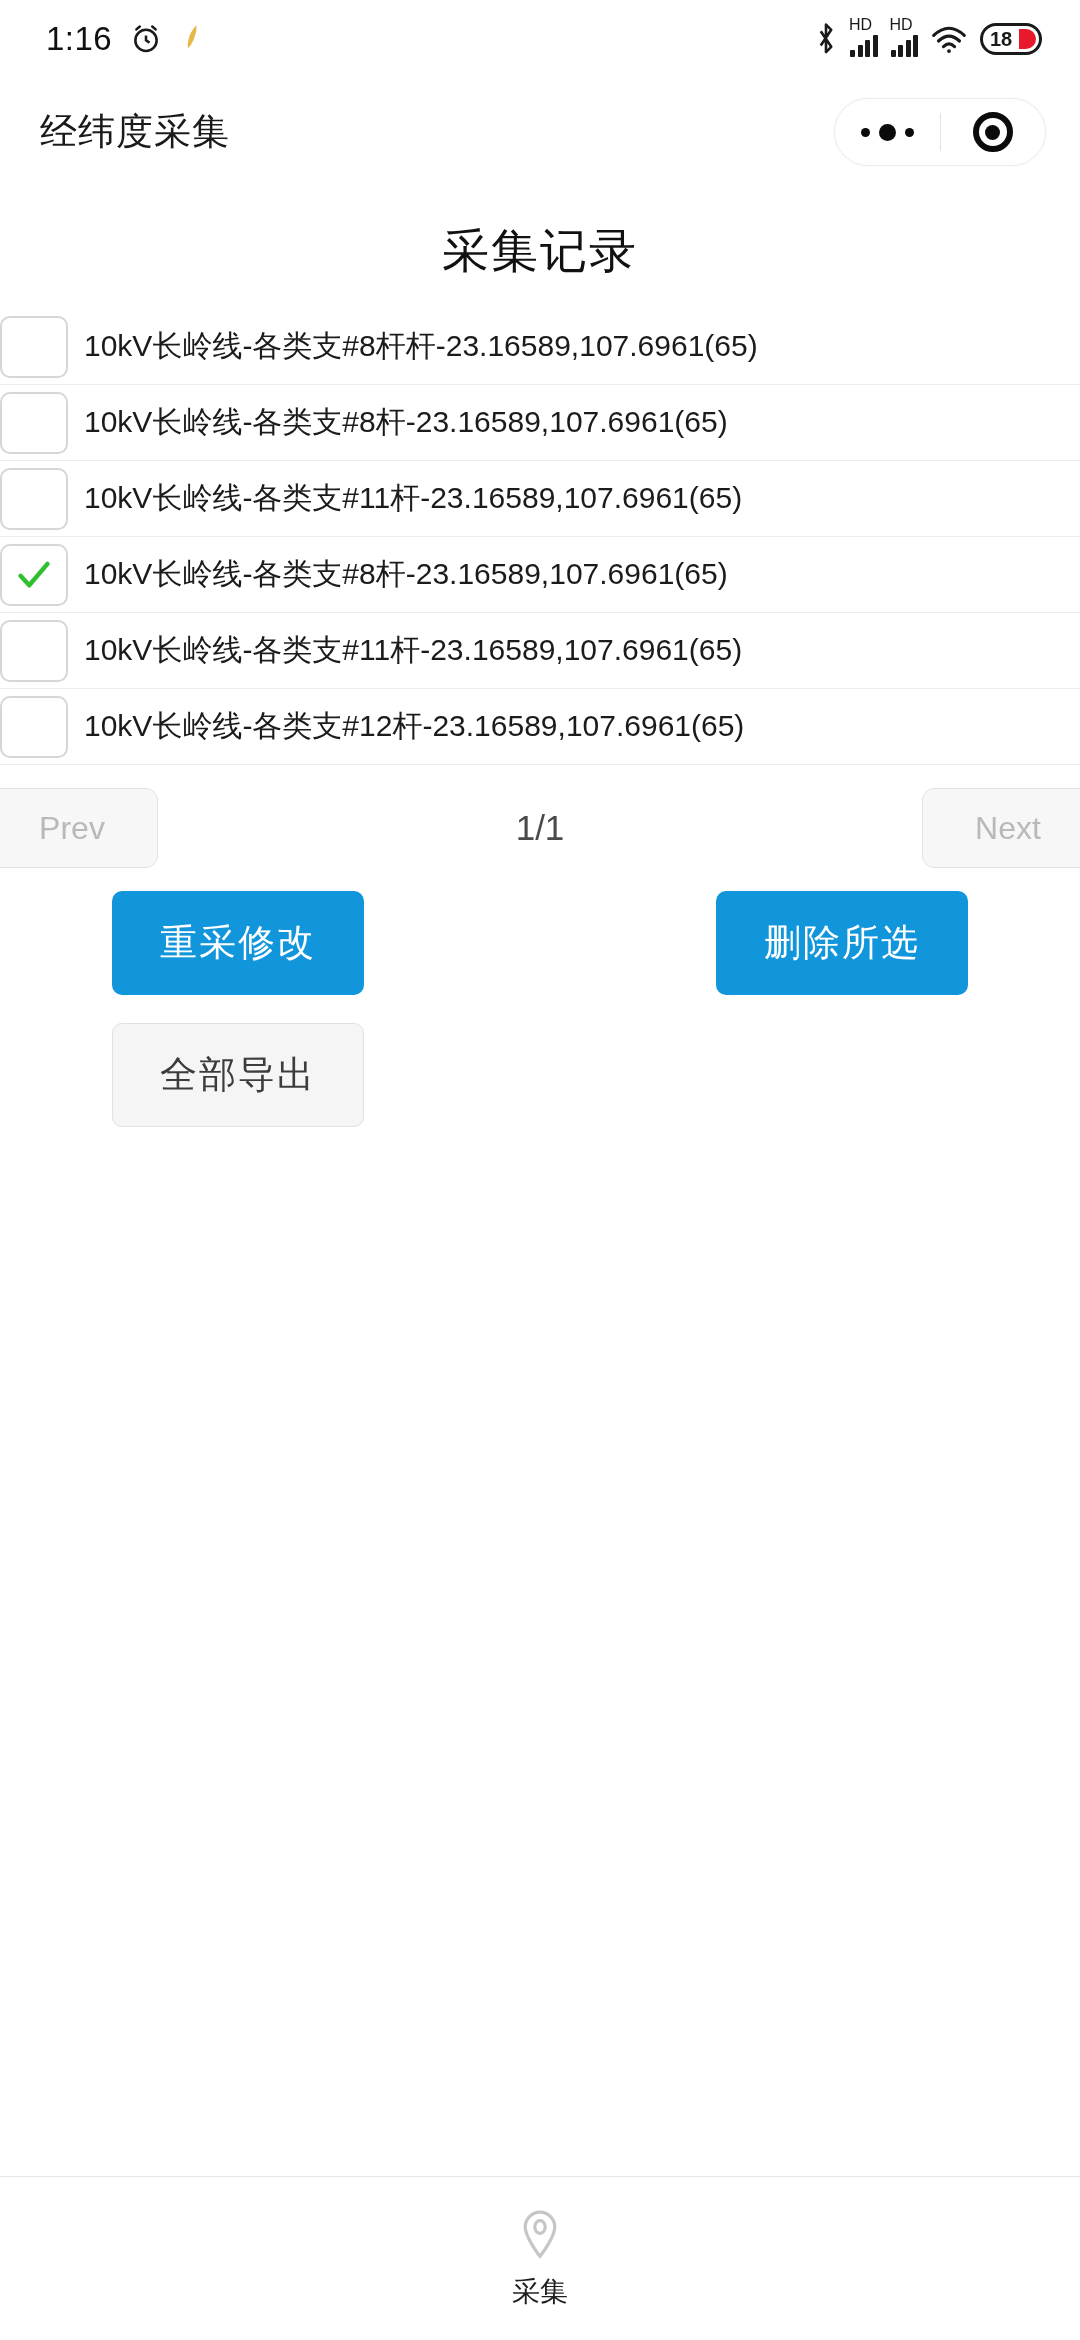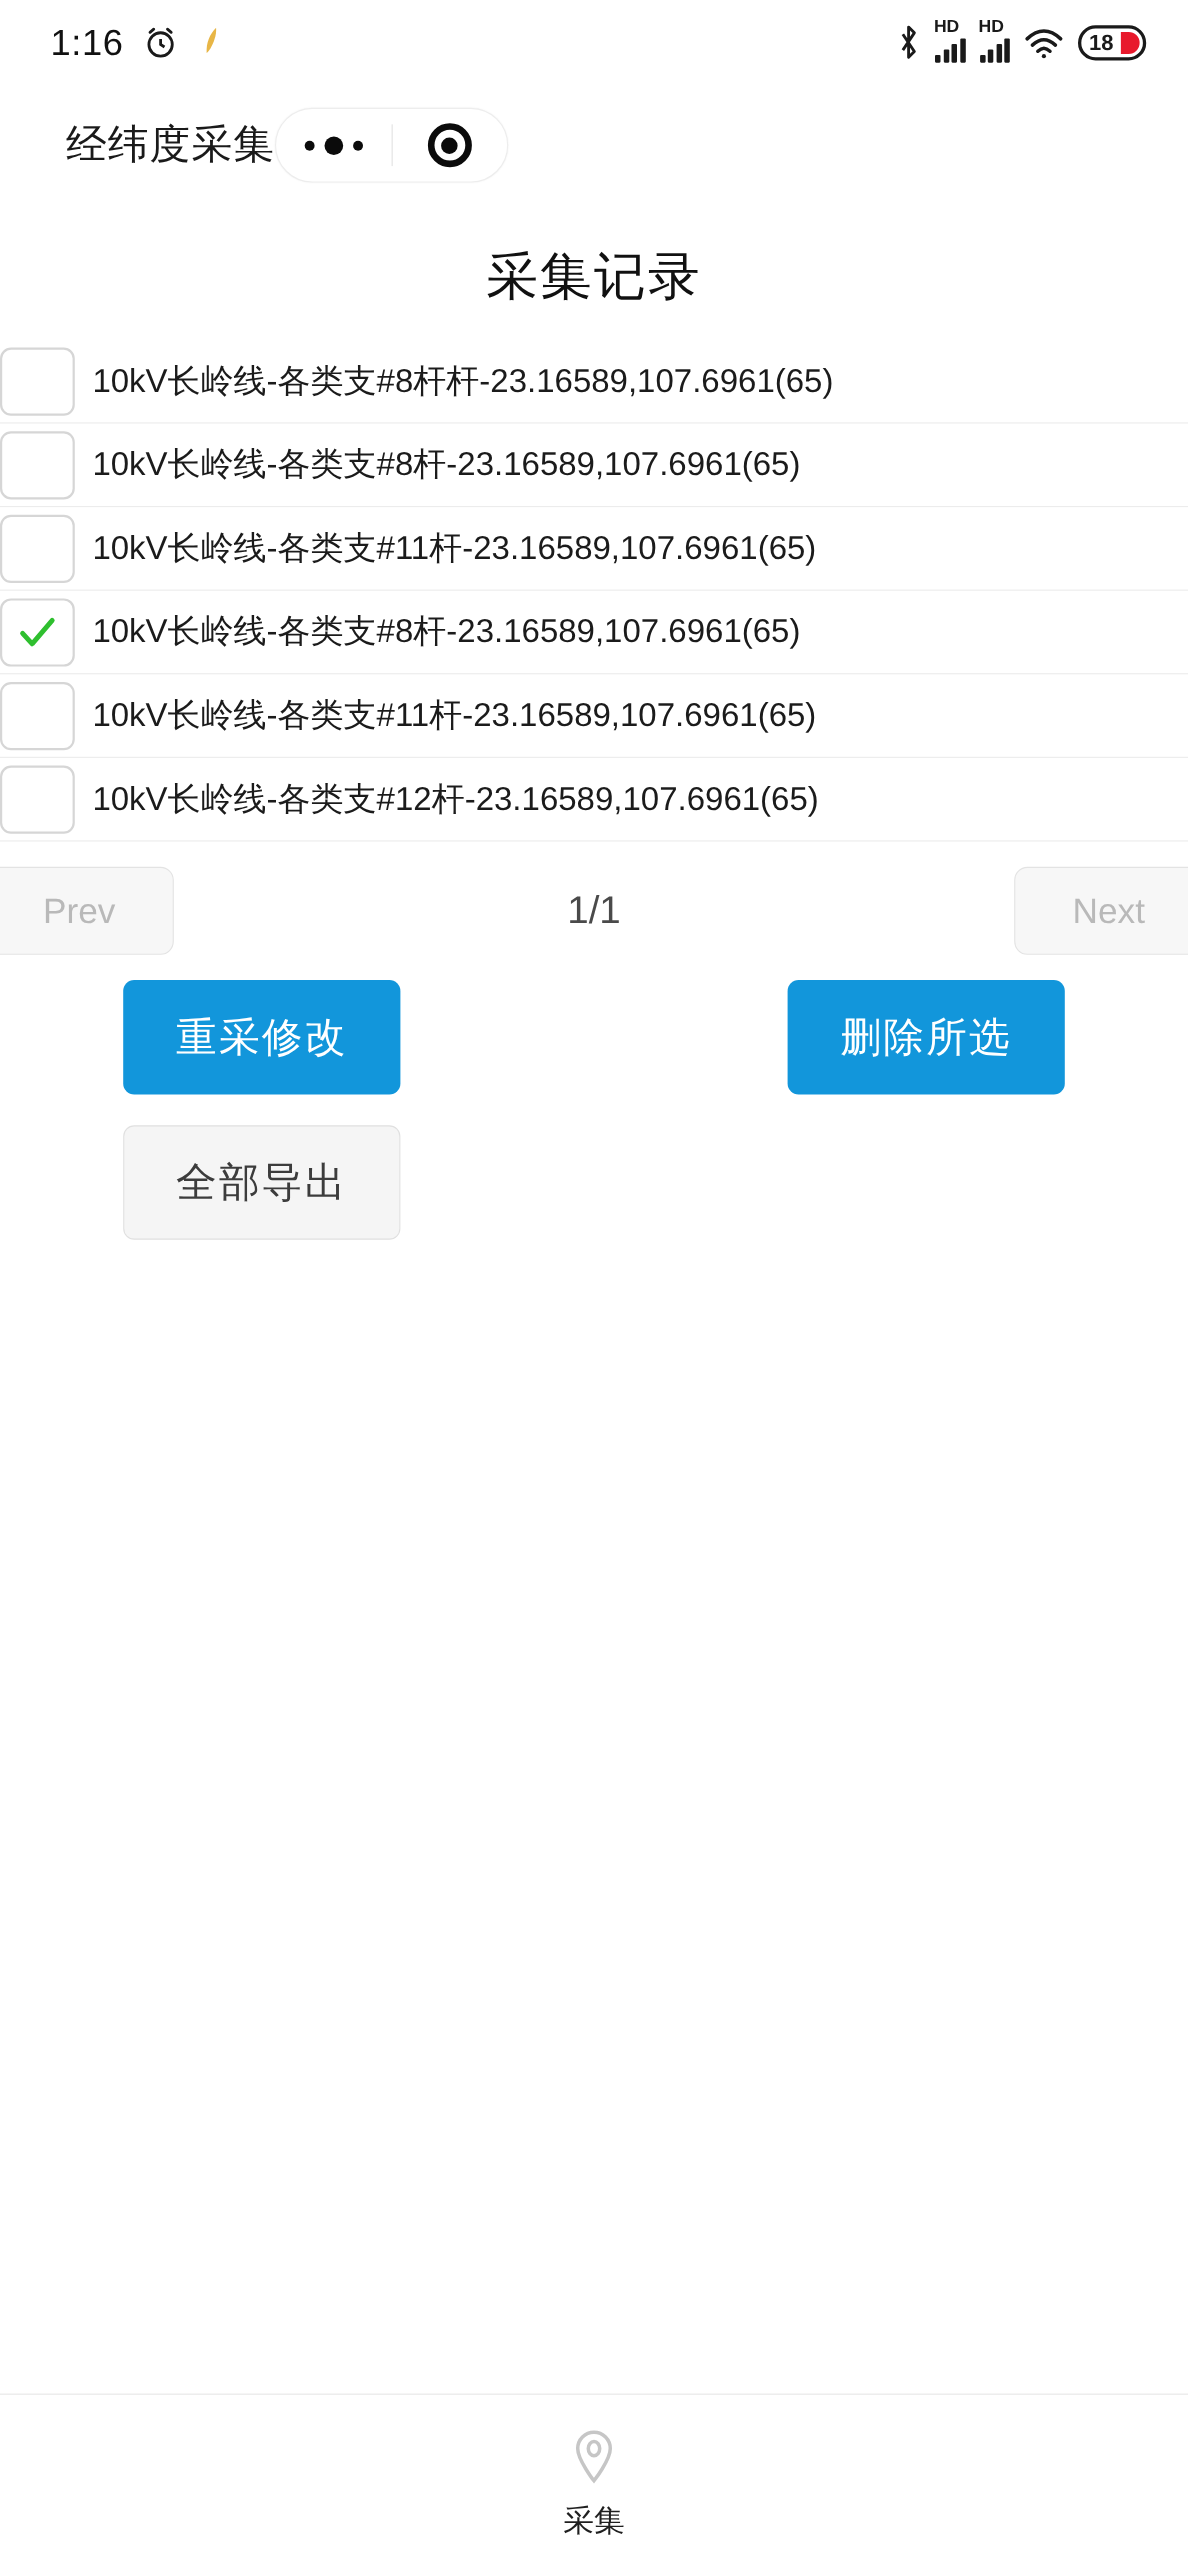--- a/index.html
+++ b/index.html
@@ -14,40 +14,40 @@
   
   .statusbar {
     height:78px; display:flex; align-items:center;
     justify-content:space-between; padding:0 38px 0 46px;
   }
   .sb-left { display:flex; align-items:center; gap:17px; }
   .sb-time { font-size:33px; color:#111; letter-spacing:.5px; font-weight:400; }
   .sb-right { display:flex; align-items:center; gap:12px; }
   .ico { display:block; }
   .hd-sig { display:flex; align-items:flex-end; gap:2px; position:relative; padding-top:4px;}
-  .hd-label { position:absolute; top:-4px; left:0; font-size:16px; font-weight:700; color:#1a1a1a; line-height:1;text-align:center; }
+  .hd-label { position:absolute; top:-4px; left:0; font-size:16px; font-weight:400; color:#1a1a1a; line-height:1;text-align:center; }
   .bars { display:flex; align-items:flex-end; gap:2.5px; margin-left:1px; margin-top:10px;}
   .bars i { display:block; width:5px; background:#1a1a1a; border-radius:1px; }
   .bars i:nth-child(1){height:7px;} .bars i:nth-child(2){height:12px;}
   .bars i:nth-child(3){height:17px;} .bars i:nth-child(4){height:22px;}
   .batt {
     width:62px; height:32px; border:3px solid #1a1a1a; border-radius:16px;
     display:flex; align-items:center; justify-content:flex-start;
     position:relative; padding-left:7px;
   }
   .batt-num { font-size:20px; font-weight:700; color:#1a1a1a; line-height:1; }
   .batt-fill {
     position:absolute; right:3px; top:3px; bottom:3px; width:17px;
     background:#e8192c; border-radius:0 12px 12px 0;
   }
 
   
   .header {
     height:108px; display:flex; align-items:center;
-    justify-content:flex-start; padding:0 34px 0 60px;
+    justify-content:space-between; padding:0 34px 0 40px;
   }
   .app-title { font-size:37px; color:#1a1a1a; letter-spacing:1px; }
   .capsule {
     width:212px; height:68px; border-radius:34px;
     border:1px solid #ededed; background:#fff;
     display:flex; align-items:center;
     box-shadow:0 0 2px rgba(0,0,0,.06);
   }
   .cap-half { flex:1; display:flex; align-items:center; justify-content:center; }
   .cap-div { width:1px; height:38px; background:#e2e2e2; }

